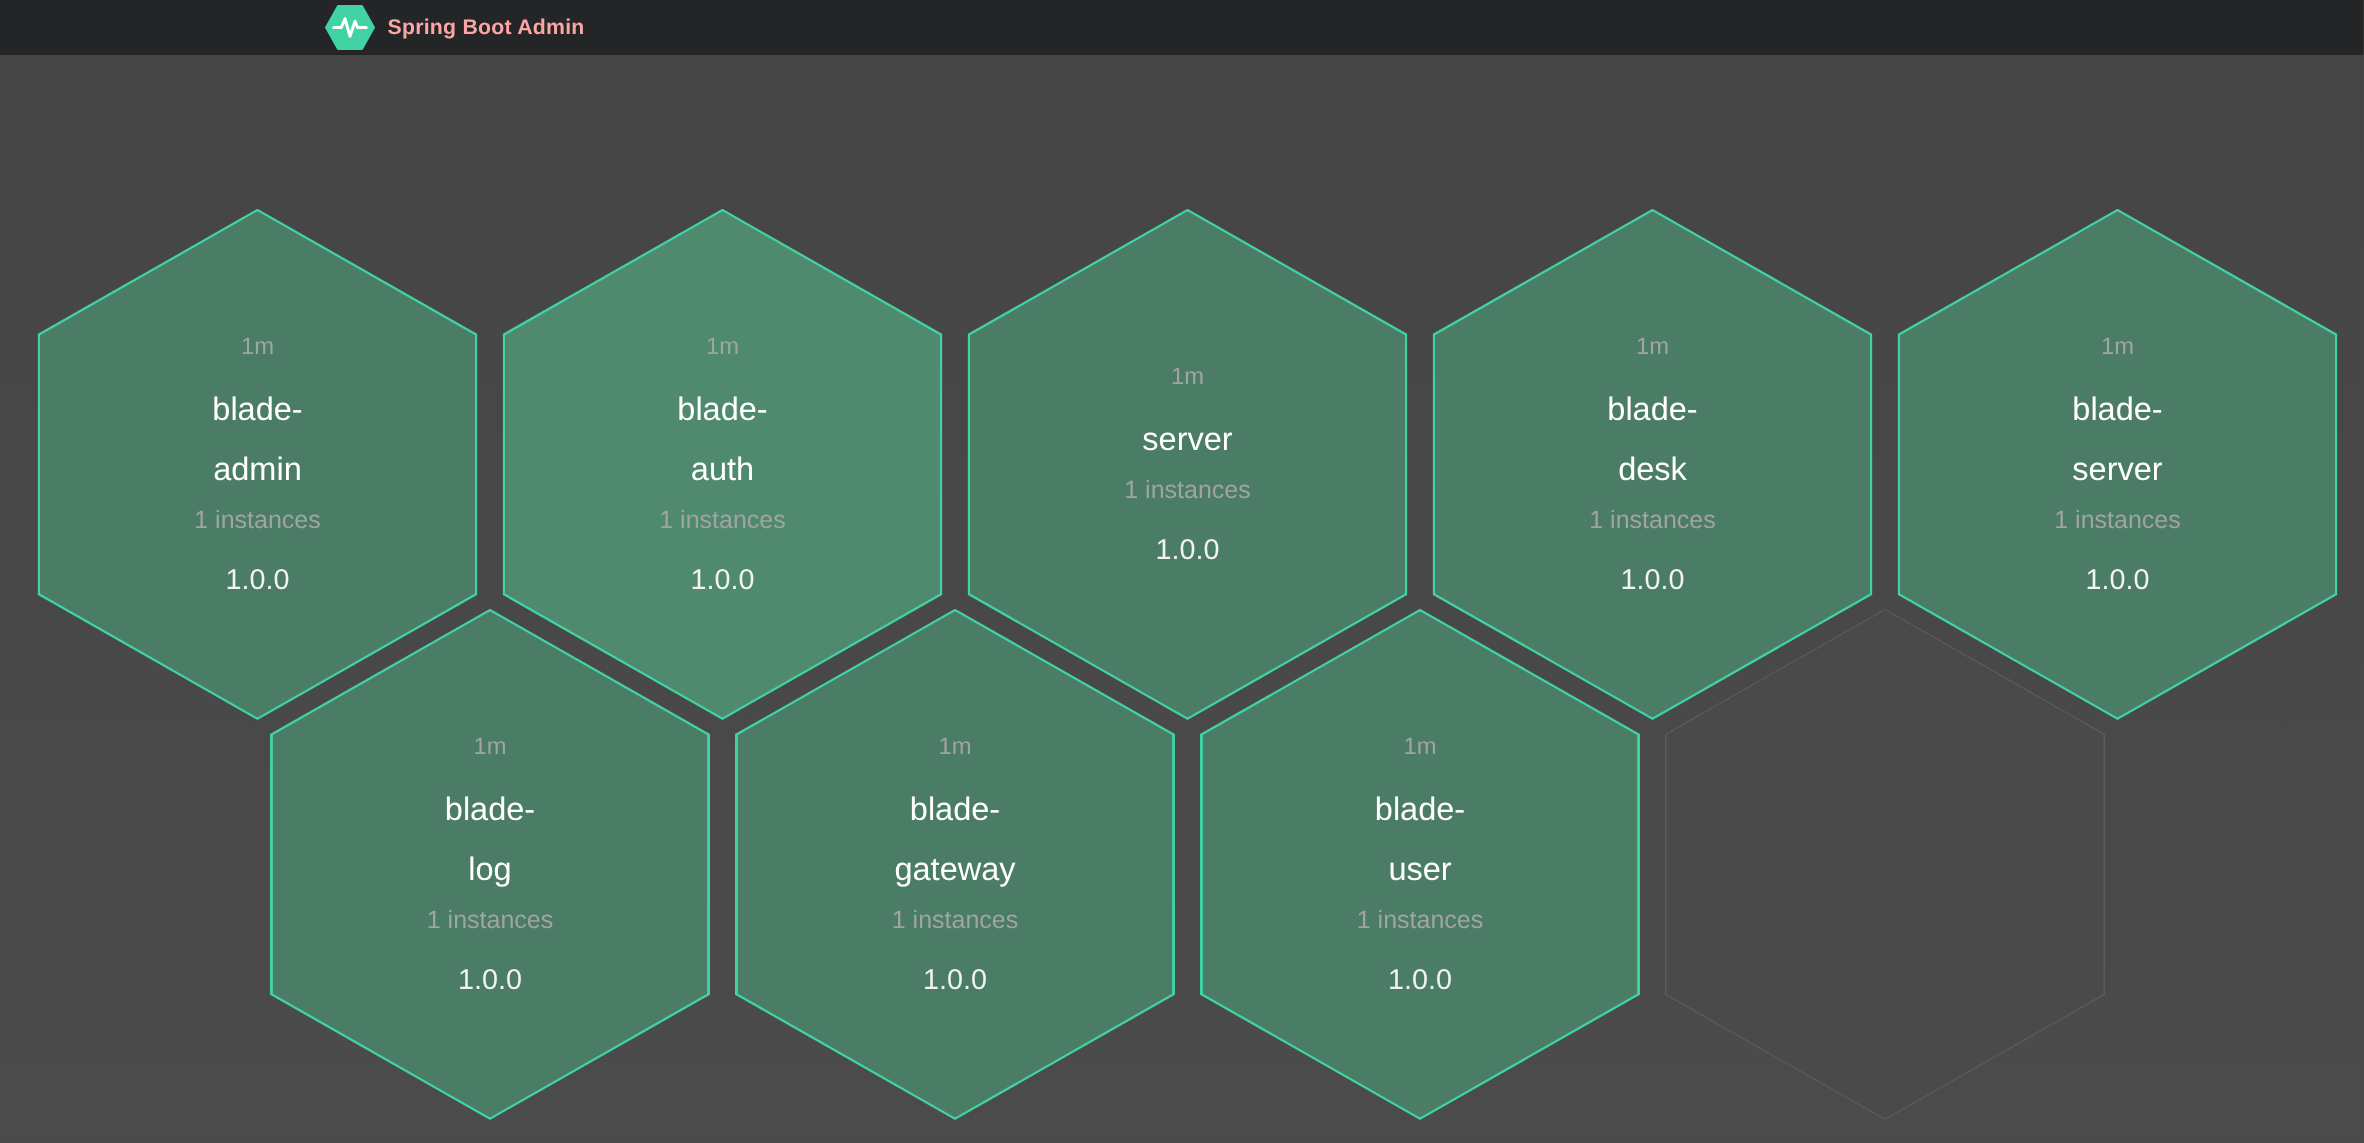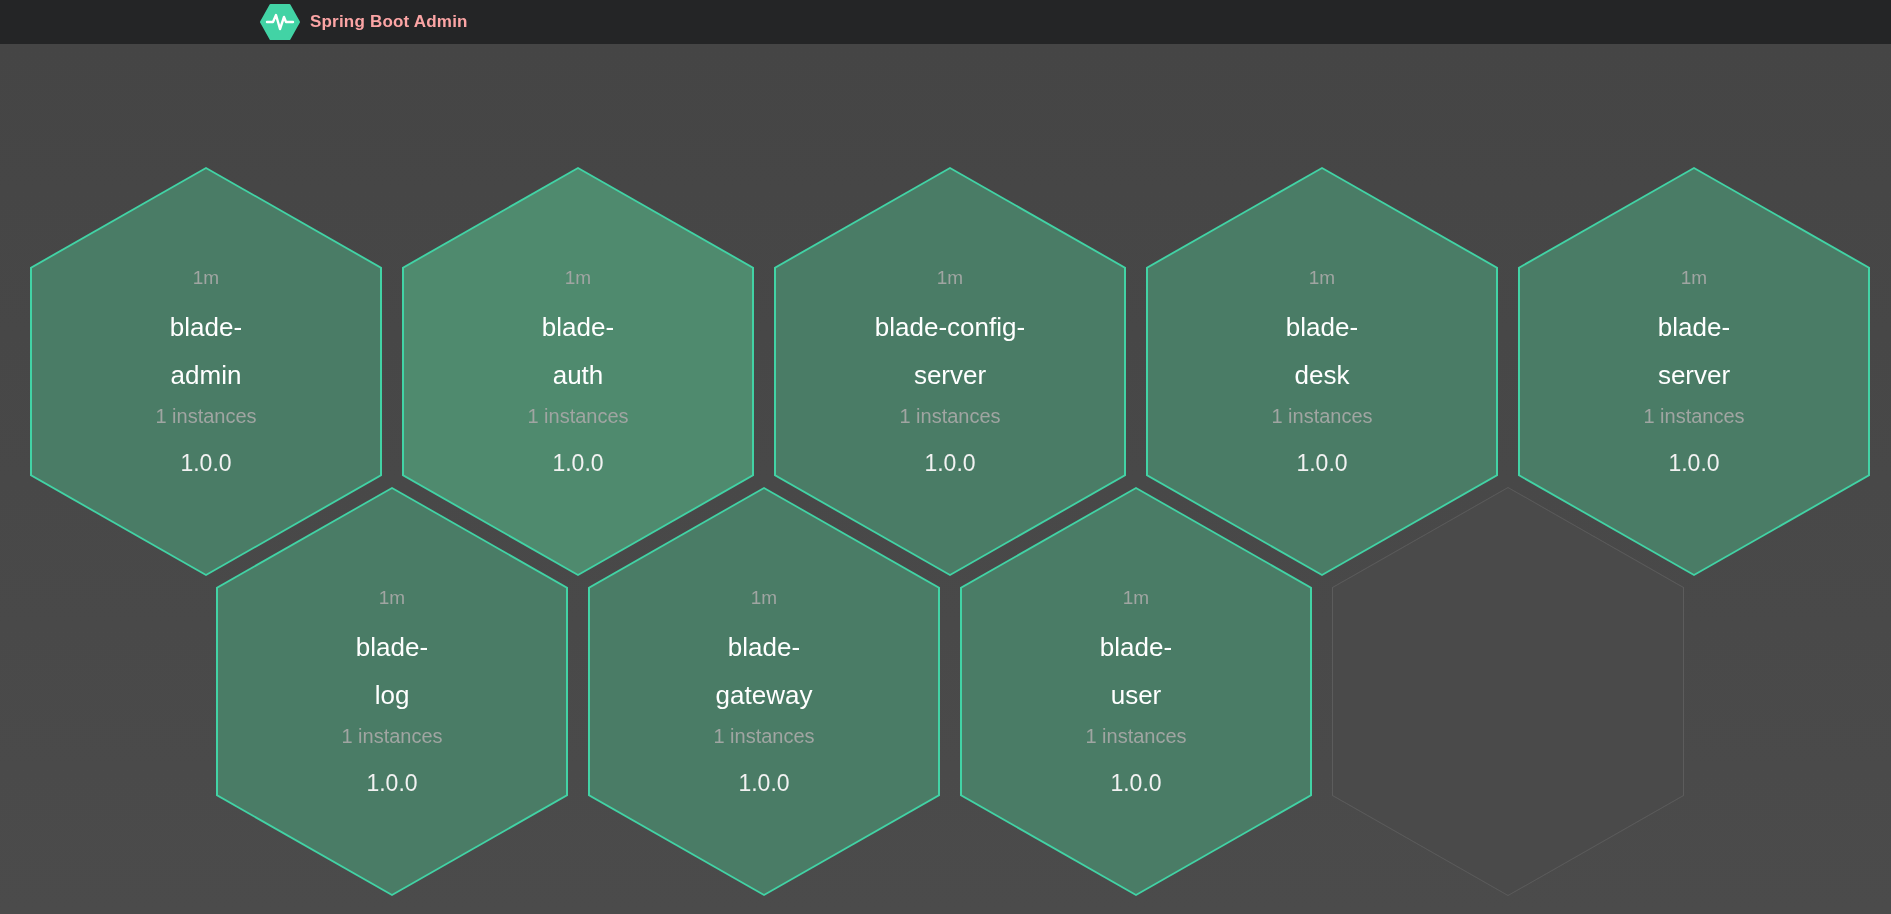--- a/index.html
+++ b/index.html
@@ -178,21 +178,20 @@
       <div class="hex-name">auth</div>
       <div class="hex-instances">1 instances</div>
       <div class="hex-version">1.0.0</div>
     </div>
   </div>
 
   <div class="hex hx2">
     <div class="hex-inner"></div>
     <div class="hex-content">
       <div class="hex-uptime">1m</div>
-      <div class="hex-name">blade-config-</div>
       <div class="hex-name">server</div>
       <div class="hex-instances">1 instances</div>
       <div class="hex-version">1.0.0</div>
     </div>
   </div>
 
   <div class="hex hx3">
     <div class="hex-inner"></div>
     <div class="hex-content">
       <div class="hex-uptime">1m</div>

